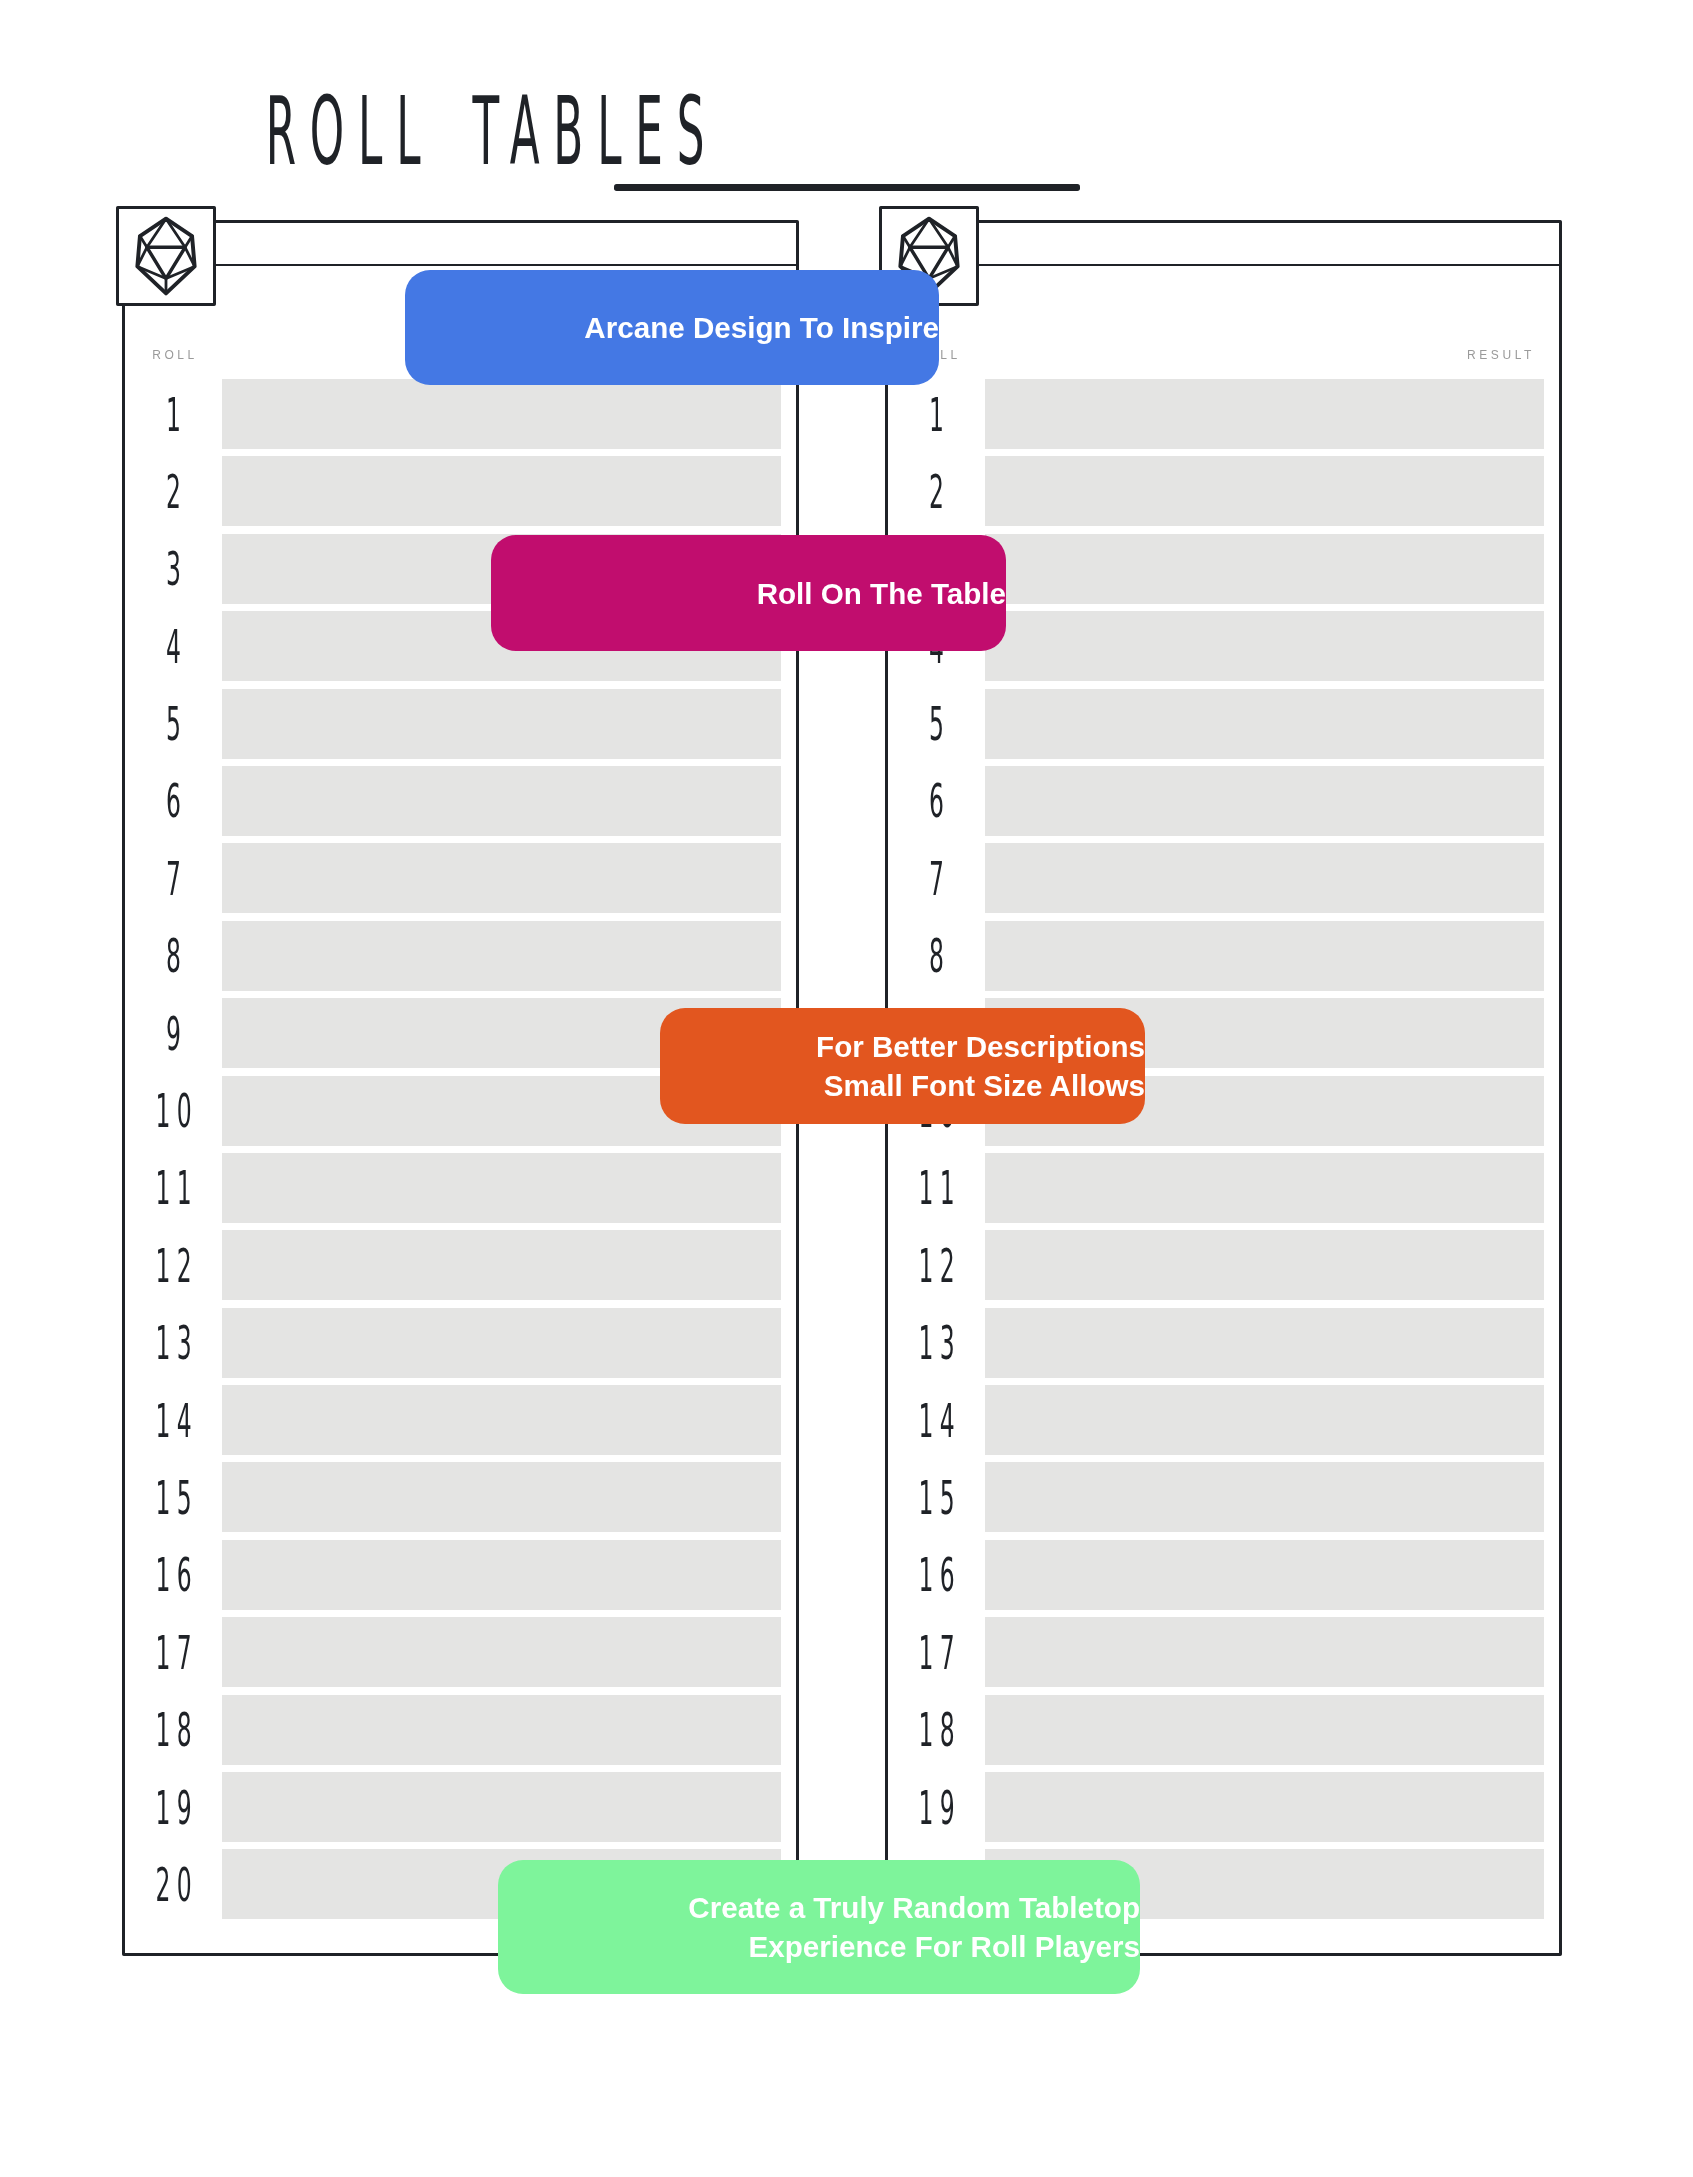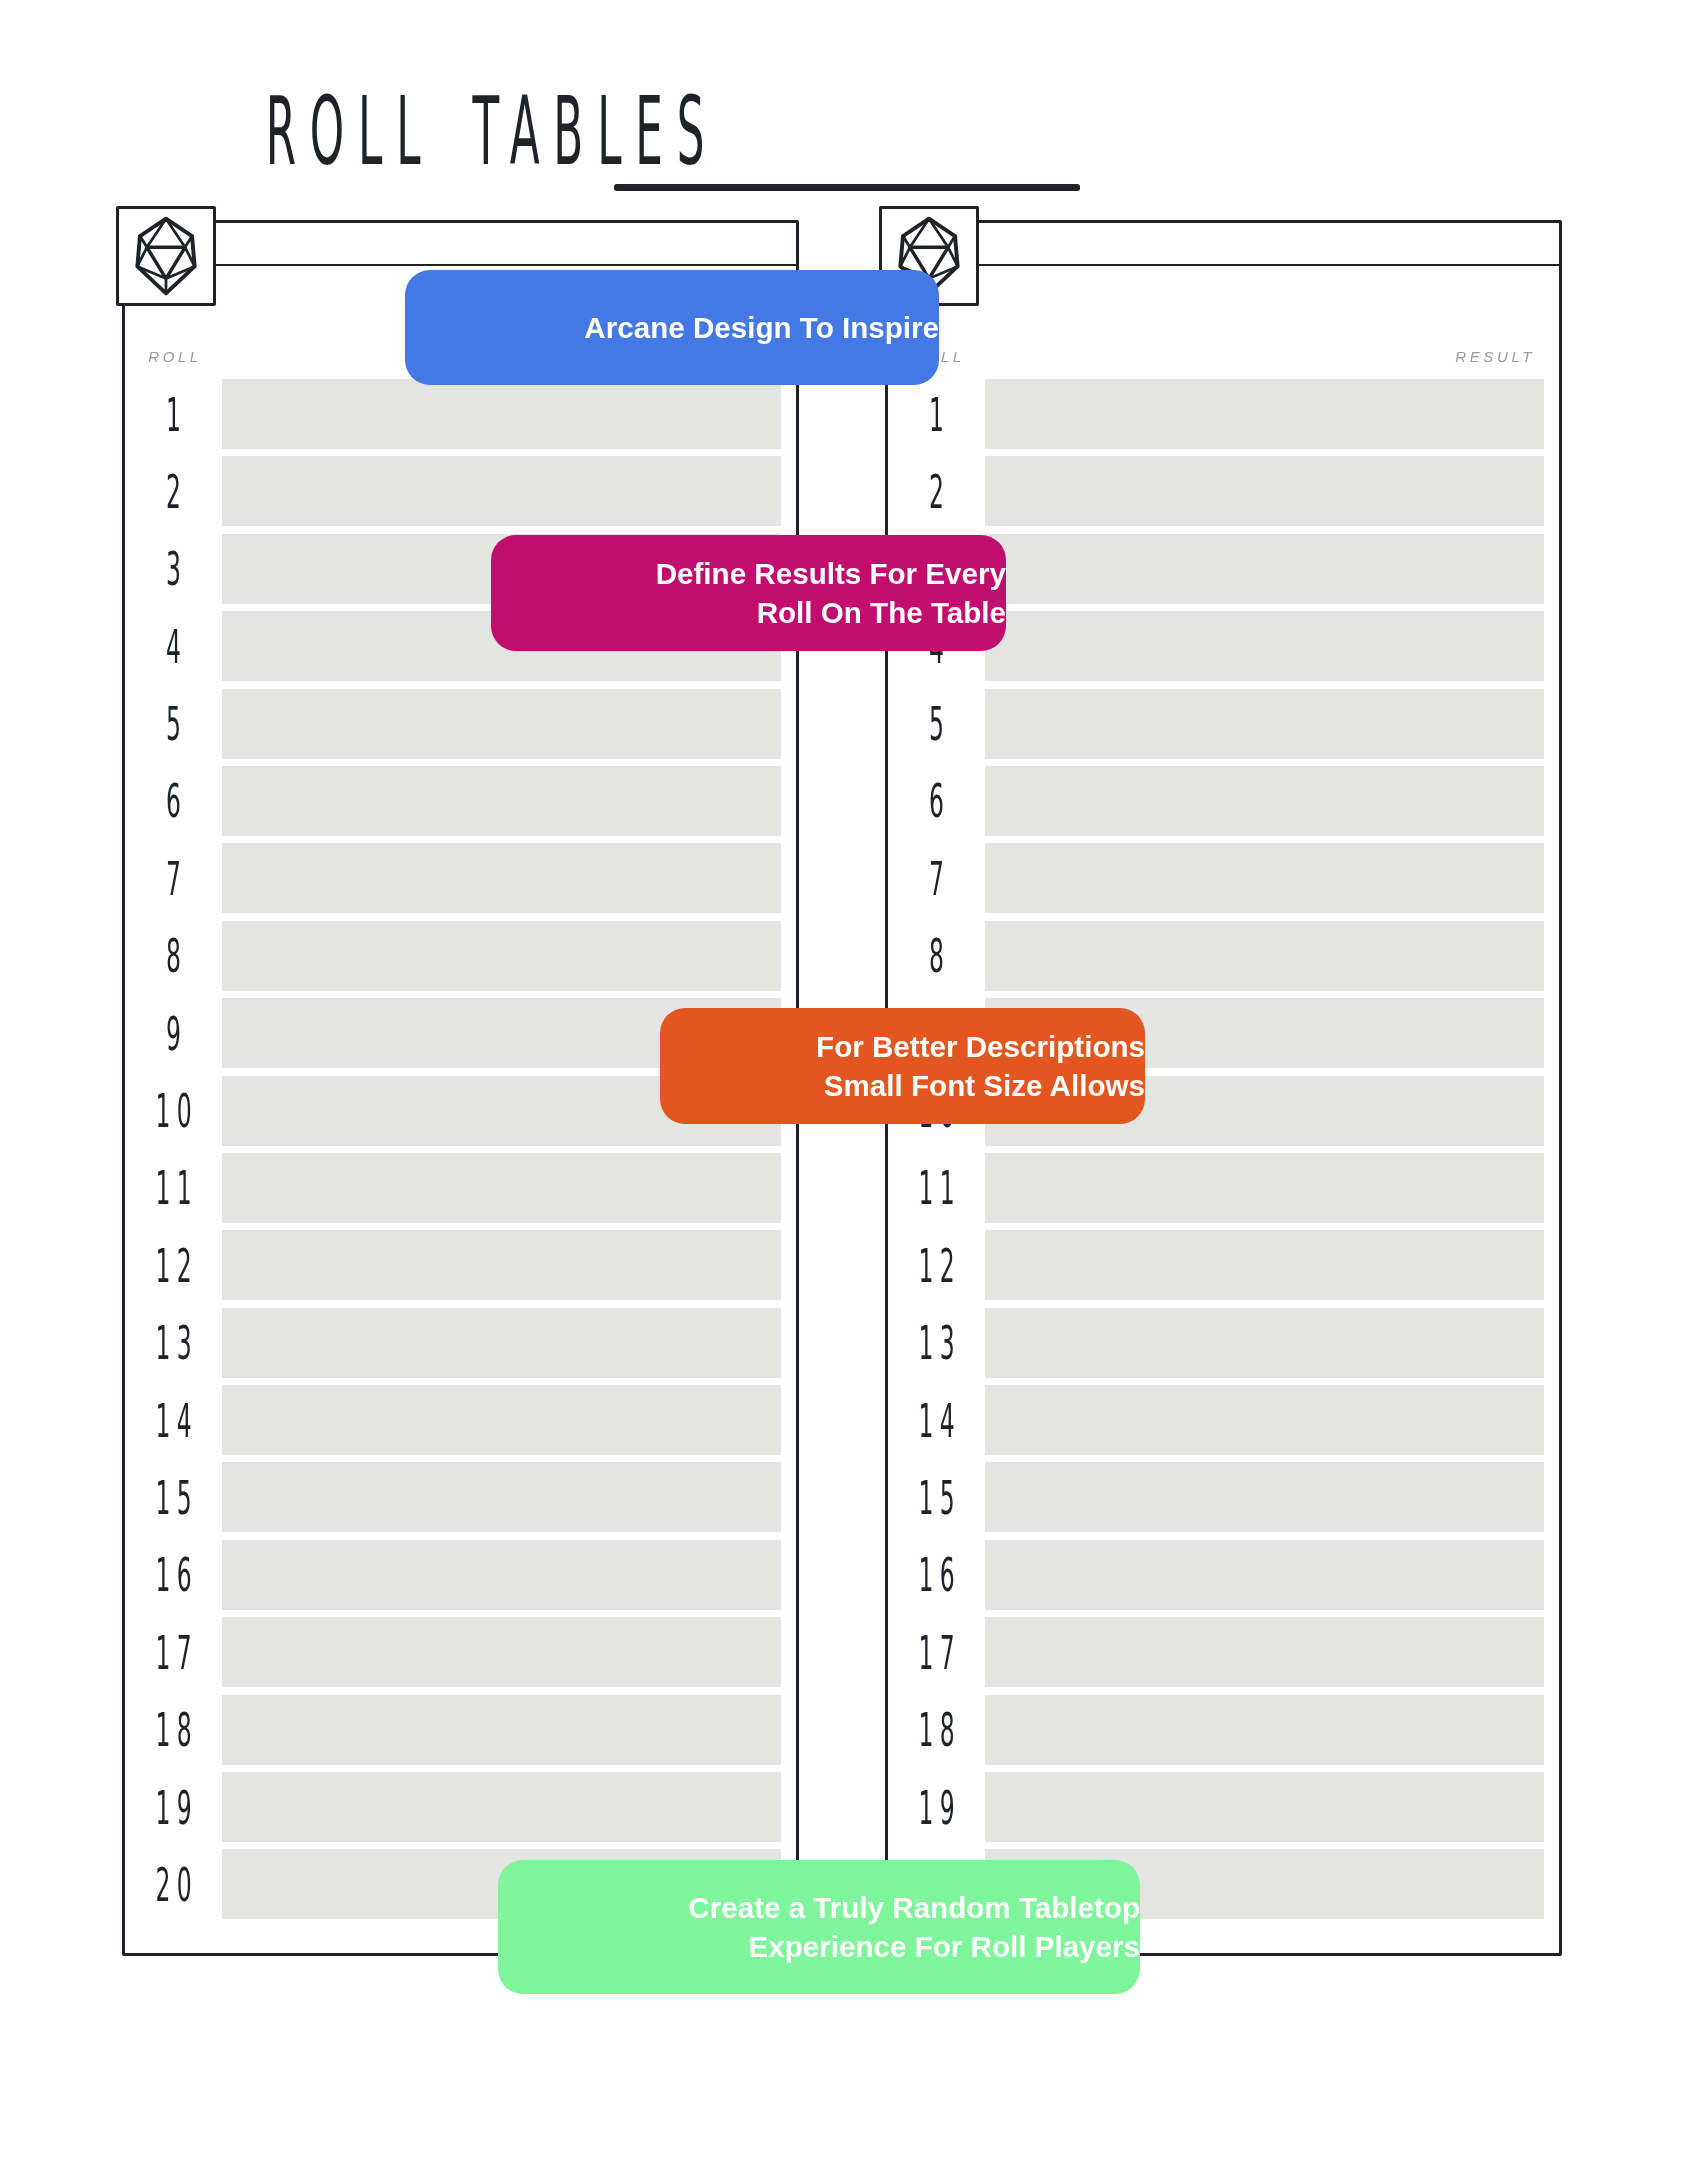--- a/index.html
+++ b/index.html
@@ -56,24 +56,23 @@
     background:#ffffff;
     border:3.6px solid var(--ink,#1f2227);
     border-radius:1.8px;
     box-sizing:border-box;
     z-index:2;
   }
   .die-box svg{display:block;width:100%;height:100%;padding:3.6px;box-sizing:border-box;}
 
   .col-label{
     position:absolute;top:125px;
-    font-size:15px;letter-spacing:3.6px;
+    font-size:12px;letter-spacing:3.6px;
     color:var(--label,#9a9a9a);
     font-family:"Liberation Sans", sans-serif;
-    font-style:italic;
   }
   .roll-label{left:0;width:100px;text-align:center;}
   .result-label{left:100px;right:24px;text-align:right;}
 
   .rows{position:absolute;top:156px;left:0;right:0;}
   .row{display:flex;align-items:center;height:70px;margin-bottom:7.4px;}
   .roll-num{
     width:97px;
     text-align:center;
     font-family:"DejaVu Sans", sans-serif;
@@ -312,21 +311,20 @@
           <span class="roll-num">20</span>
           <span class="result-bar"></span>
         </div>
       </div>
   </section>
 
   <div class="callout callout-arcane" style="background: rgb(68, 120, 228); color: rgb(255, 255, 255);">
     <span class="line">Arcane Design To Inspire</span>
   </div>
   <div class="callout callout-define" style="background: rgb(193, 13, 110); color: rgb(255, 255, 255);">
-    <span class="line">Define Results For Every</span>
     <span class="line">Roll On The Table</span>
   </div>
   <div class="callout callout-smallfont" style="background: rgb(226, 86, 31); color: rgb(255, 255, 255);">
     <span class="line">For Better Descriptions</span>
     <span class="line">Small Font Size Allows</span>
   </div>
   <div class="callout callout-random" style="background: rgb(126, 244, 155); color: rgb(255, 255, 255);">
     <span class="line">Create a Truly Random Tabletop</span>
     <span class="line">Experience For Roll Players</span>
   </div>

